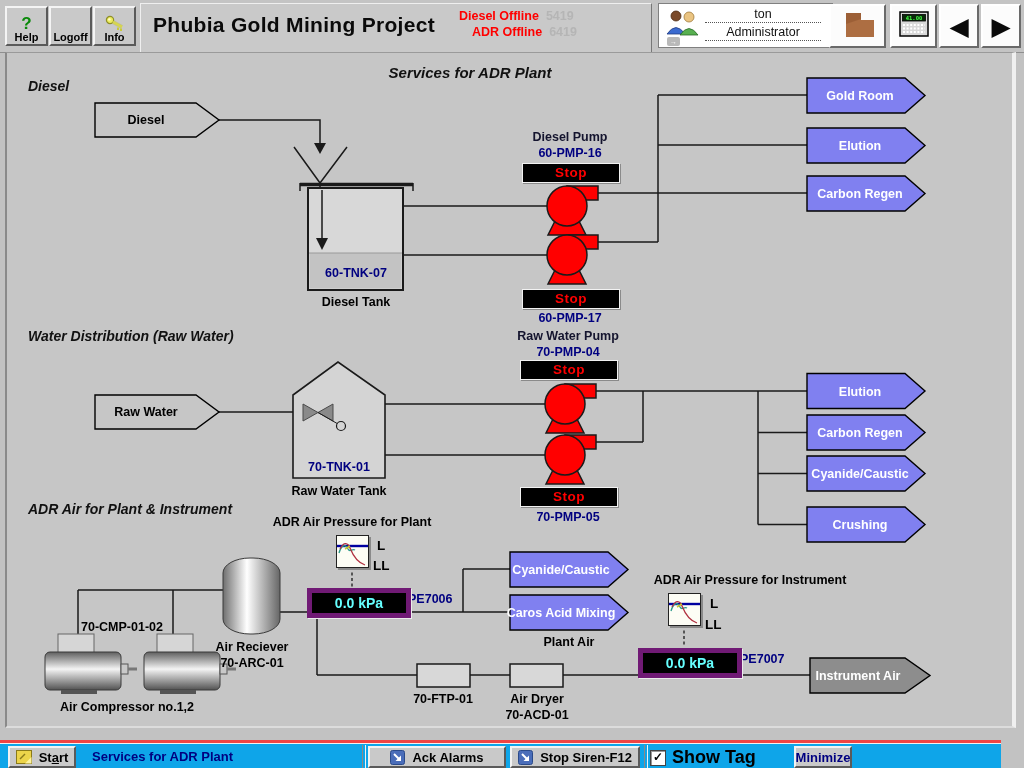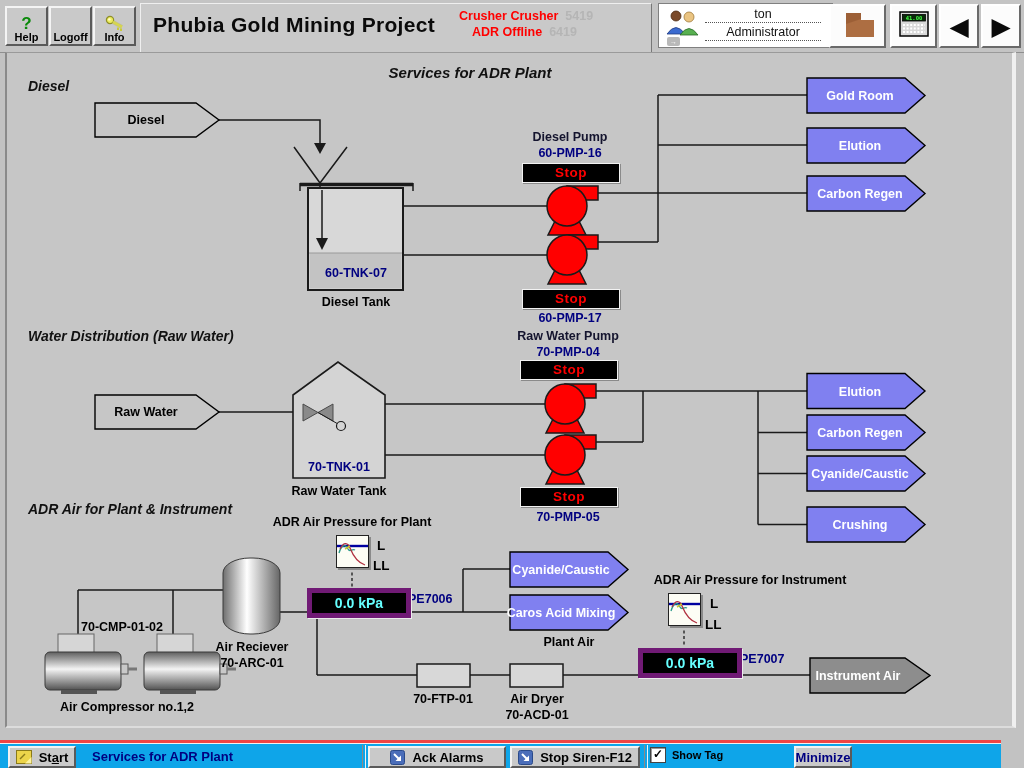--- a/index.html
+++ b/index.html
@@ -65,21 +65,21 @@
            border-top:3px solid #ef4444;box-shadow:inset 0 1px 0 #f0f0f0;}
   .tk-btn{position:absolute;top:3px;height:22px;background:#c9c9c9;
           border:2px solid;border-color:#f2f2f2 #5a5a5a #5a5a5a #f2f2f2;box-sizing:border-box;
           display:flex;align-items:center;justify-content:center;gap:7px;cursor:pointer;
           font-size:13px;font-weight:bold;color:#000;}
   .groove{position:absolute;top:2px;height:24px;width:2px;border-left:1px solid #8a8a8a;border-right:1px solid #f2f2f2;}
   .scrname{position:absolute;left:92px;top:6px;font-size:13px;font-weight:bold;color:#000080;}
   .chkwrap{position:absolute;left:650px;top:4px;display:flex;align-items:center;gap:6px;cursor:pointer;}
   .chk{width:14px;height:14px;background:#fff;border:1px solid #444;box-shadow:inset 1px 1px 0 #999;
        font-size:12px;font-weight:bold;line-height:13px;text-align:center;color:#000;}
-  .chklabel{font-size:11px;font-weight:bold;color:#000;}
+  .chklabel{font-size:18px;font-weight:bold;color:#000;}
   .dtpanel{position:absolute;left:856px;top:3px;width:160px;height:22px;box-sizing:border-box;
            border:1px solid;border-color:#7a7a7a #f2f2f2 #f2f2f2 #7a7a7a;background:#c6c6c6;
            display:flex;align-items:center;justify-content:space-between;padding:0 8px;
            font-size:12.5px;font-weight:bold;color:#000080;}
 </style>
 </head>
 <body>
 
 <div id="screen">
 
@@ -101,21 +101,21 @@
           <line x1="13" y1="12.5" x2="13" y2="15" stroke="#c9c93a" stroke-width="2"></line>
           <line x1="16" y1="13.5" x2="16" y2="16" stroke="#c9c93a" stroke-width="2"></line>
         </svg>
       </span>
       <span class="cap">Info</span>
     </div>
 
     <div class="titlebox">
       <span class="maintitle">Phubia Gold Mining Project</span>
       <span class="alarmline" style="left:318px;top:5px;">
-        <span>Crusher Crusher</span><span class="code">5419</span>
+        <span>Diesel Offline</span><span class="code">5419</span>
       </span>
       <span class="alarmline" style="left:331px;top:21px;">
         <span>ADR Offline</span><span class="code">6419</span>
       </span>
     </div>
 
     <div class="userbox">
       <span style="position:absolute;left:6px;top:4px;">
         <svg width="36" height="28" viewBox="0 0 36 28">
           <circle cx="11" cy="8" r="5" fill="#7a4a2a" stroke="#4a2a12" stroke-width="0.8"></circle>

